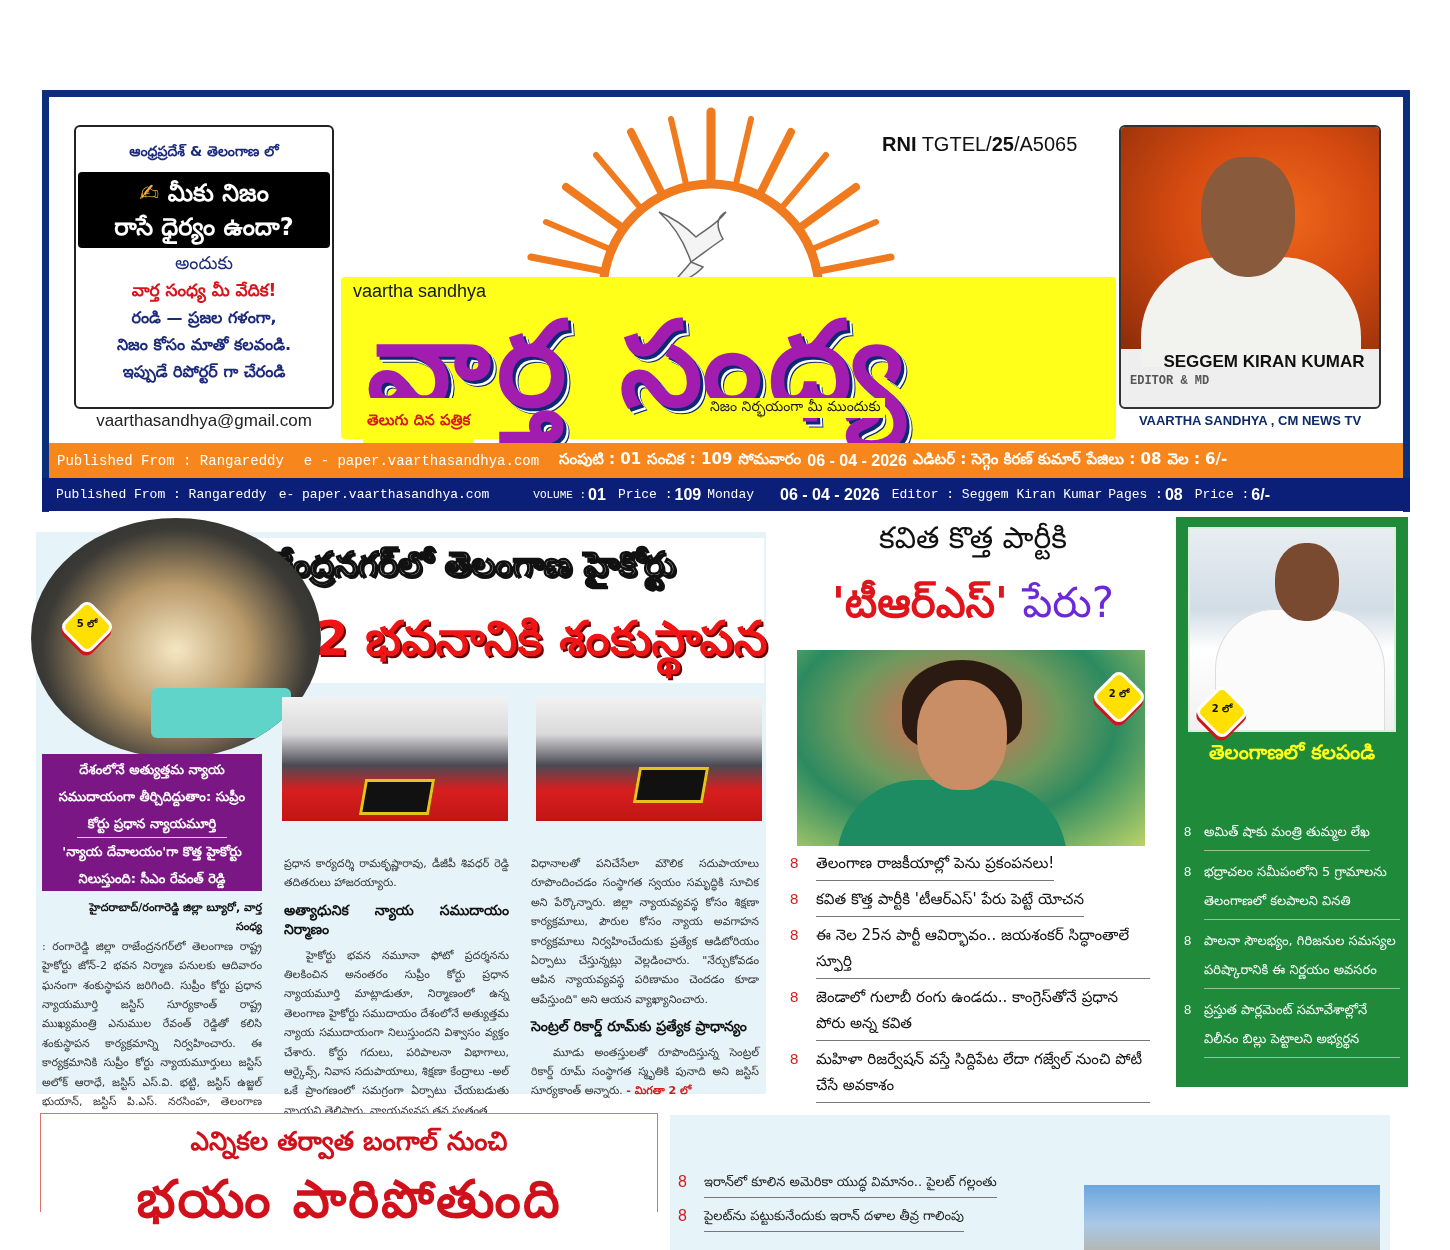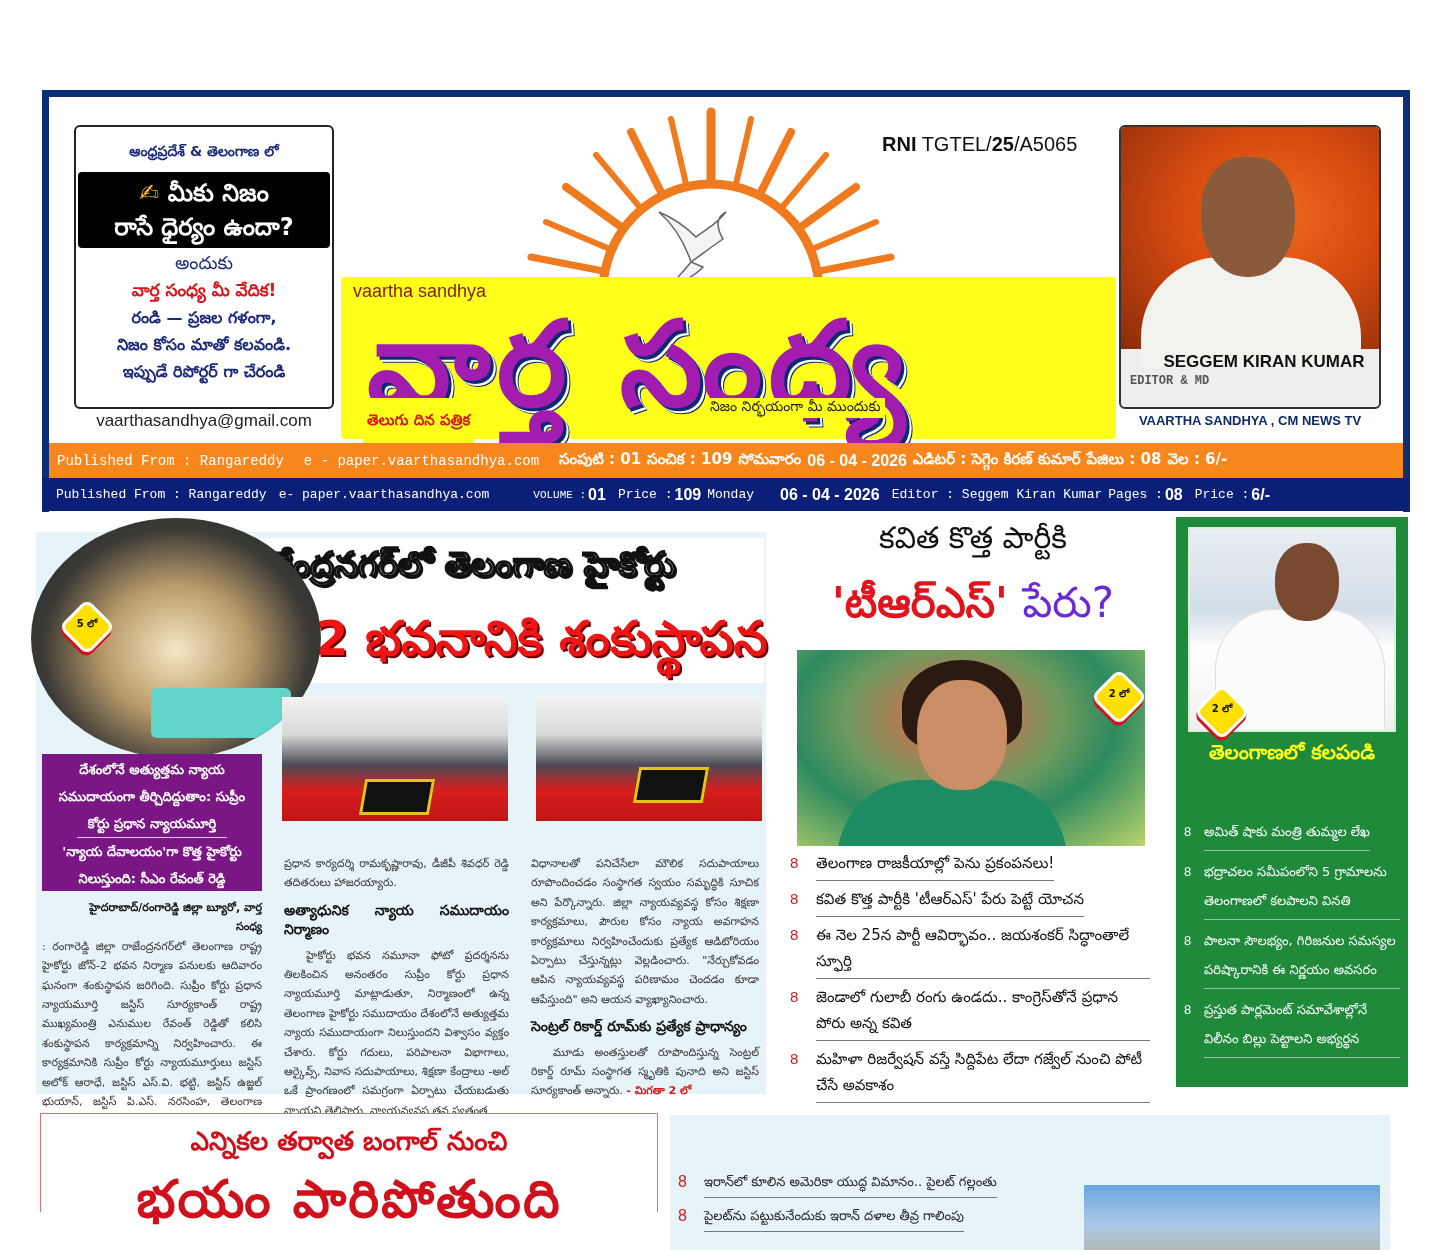--- a/index.html
+++ b/index.html
@@ -17,21 +17,21 @@
   .ad-black .pen { color: #f4b23a; font-size: 24px; }
   .ad-mid { font-size: 18px; color: #1b2a7a; margin-top: 4px; }
   .ad-red { font-size: 17px; color: #d6161a; font-weight: bold; margin-top: 2px; }
   .ad-blue { font-size: 16px; color: #1b2a7a; font-weight: bold; line-height: 27px; }
   .ad-email { position: absolute; left: 25px; top: 314px; width: 260px; text-align: center; font-family: "Liberation Sans", sans-serif; font-size: 17px; color: #222; }
 
   
   .logo-area { position: absolute; left: 292px; top: 10px; width: 775px; height: 335px; }
   .sun { position: absolute; left: 170px; top: 0; width: 400px; height: 200px; }
   .logo-yellow { position: absolute; left: 0; top: 170px; width: 775px; height: 162px; background: #ffff1a; border-radius: 4px; }
-  .logo-latin { position: absolute; left: 12px; top: 4px; font-family: "Liberation Sans", sans-serif; font-size: 18px; color: #7f1d1d; }
+  .logo-latin { position: absolute; left: 12px; top: 4px; font-family: "Liberation Sans", sans-serif; font-size: 18px; color: #0f172a; }
   .logo-main { position: absolute; left: 10px; top: 12px; font-size: 118px; font-weight: bold; color: #a21caf; letter-spacing: 6px; line-height: 150px; text-shadow: 3px 3px 0 #0c2a72, 5px 5px 0 #ffffff, 6px 6px 0 #0c2a72; white-space: nowrap; margin-left: 16px; }
   .logo-sub-left { position: absolute; left: 22px; top: 121px; font-size: 15px; color: #d61a1a; font-weight: bold; background: #ffff1a; padding: 13px 4px; }
   .logo-sub-right { position: absolute; left: 365px; top: 121px; font-size: 14px; color: #1a1a1a; background: #ffff1a; padding: 0 4px; }
 
   .rni { position: absolute; left: 833px; top: 36px; font-family: "Liberation Sans", sans-serif; font-size: 20px; color: #111; }
   .rni b { font-weight: bold; }
 
   
   .editor-card { position: absolute; left: 1070px; top: 28px; width: 262px; height: 284px; border: 2px solid #333; border-radius: 6px; overflow: hidden; background: #eee; }
   .editor-photo { position: absolute; left: 0; top: 0; width: 100%; height: 222px; background: radial-gradient(ellipse at 60% 40%, #f06a1c 0%, #d54a10 45%, #8b2c0a 100%); }

